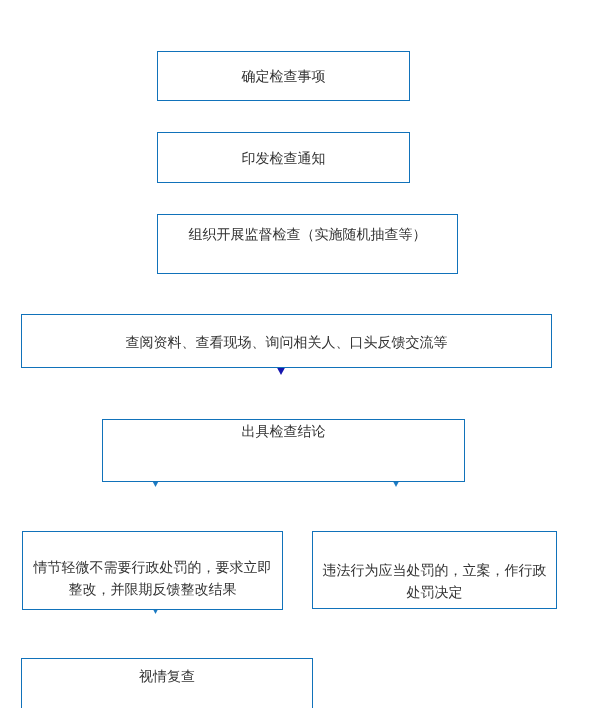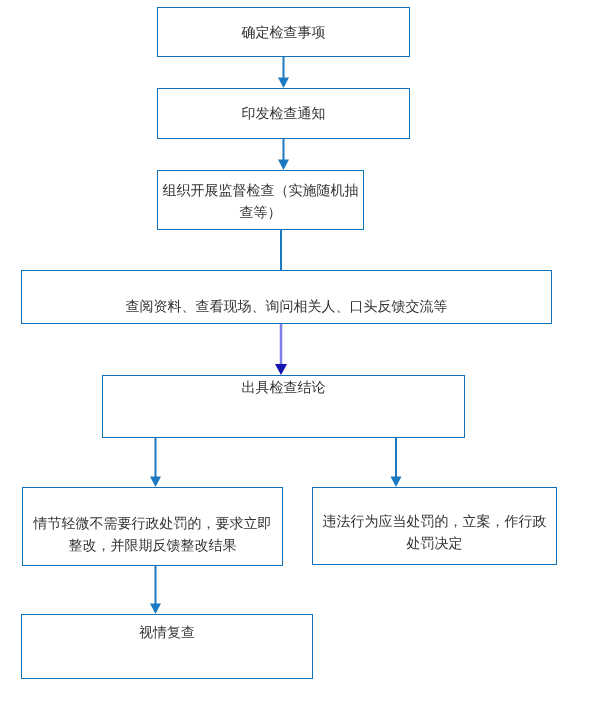--- a/index.html
+++ b/index.html
@@ -28,30 +28,31 @@
     box-sizing:border-box;
     border:1.5px solid var(--border);
     background:var(--fill);
     color:var(--text);
     font-size:14px;
     line-height:22px;
     text-align:center;
     display:flex;
     justify-content:center;
     white-space:pre-line;
+    margin-top:44px;
   }
   .v-center{align-items:center;}
   .v-top{align-items:flex-start;}
   .n1{left:157px;top:7px;width:253px;height:50px;}
-  .n2{left:157px;top:88px;width:253px;height:51px;font-family:Liberation Serif, serif;}
-  .n3{left:157px;top:170px;width:207px;height:60px;padding-top:8px;}
-  .n4{left:21px;top:270px;width:531px;height:54px;padding-top:24px;text-align:center;}
+  .n2{left:157px;top:88px;width:253px;height:51px;}
+  .n3{left:157px;top:170px;width:301px;height:60px;padding-top:8px;}
+  .n4{left:21px;top:270px;width:531px;height:54px;padding-top:16px;text-align:center;}
   .n5{left:102px;top:375px;width:363px;height:63px;}
   .n6{left:22px;top:487px;width:261px;height:79px;padding-top:24px;}
-  .n7{left:312px;top:487px;width:245px;height:78px;padding-top:22px;}
+  .n7{left:312px;top:487px;width:245px;height:78px;padding-top:22px;align-items:center;}
   .n8{left:21px;top:614px;width:292px;height:65px;padding-top:6px;}
 </style>
 </head>
 <body>
 
 <div class="canvas">
 
   <svg class="edges" viewBox="0 0 607 708" xmlns="http://www.w3.org/2000/svg">
 
     <line class="edge" x1="283.5" y1="57" x2="283.5" y2="78"></line>

